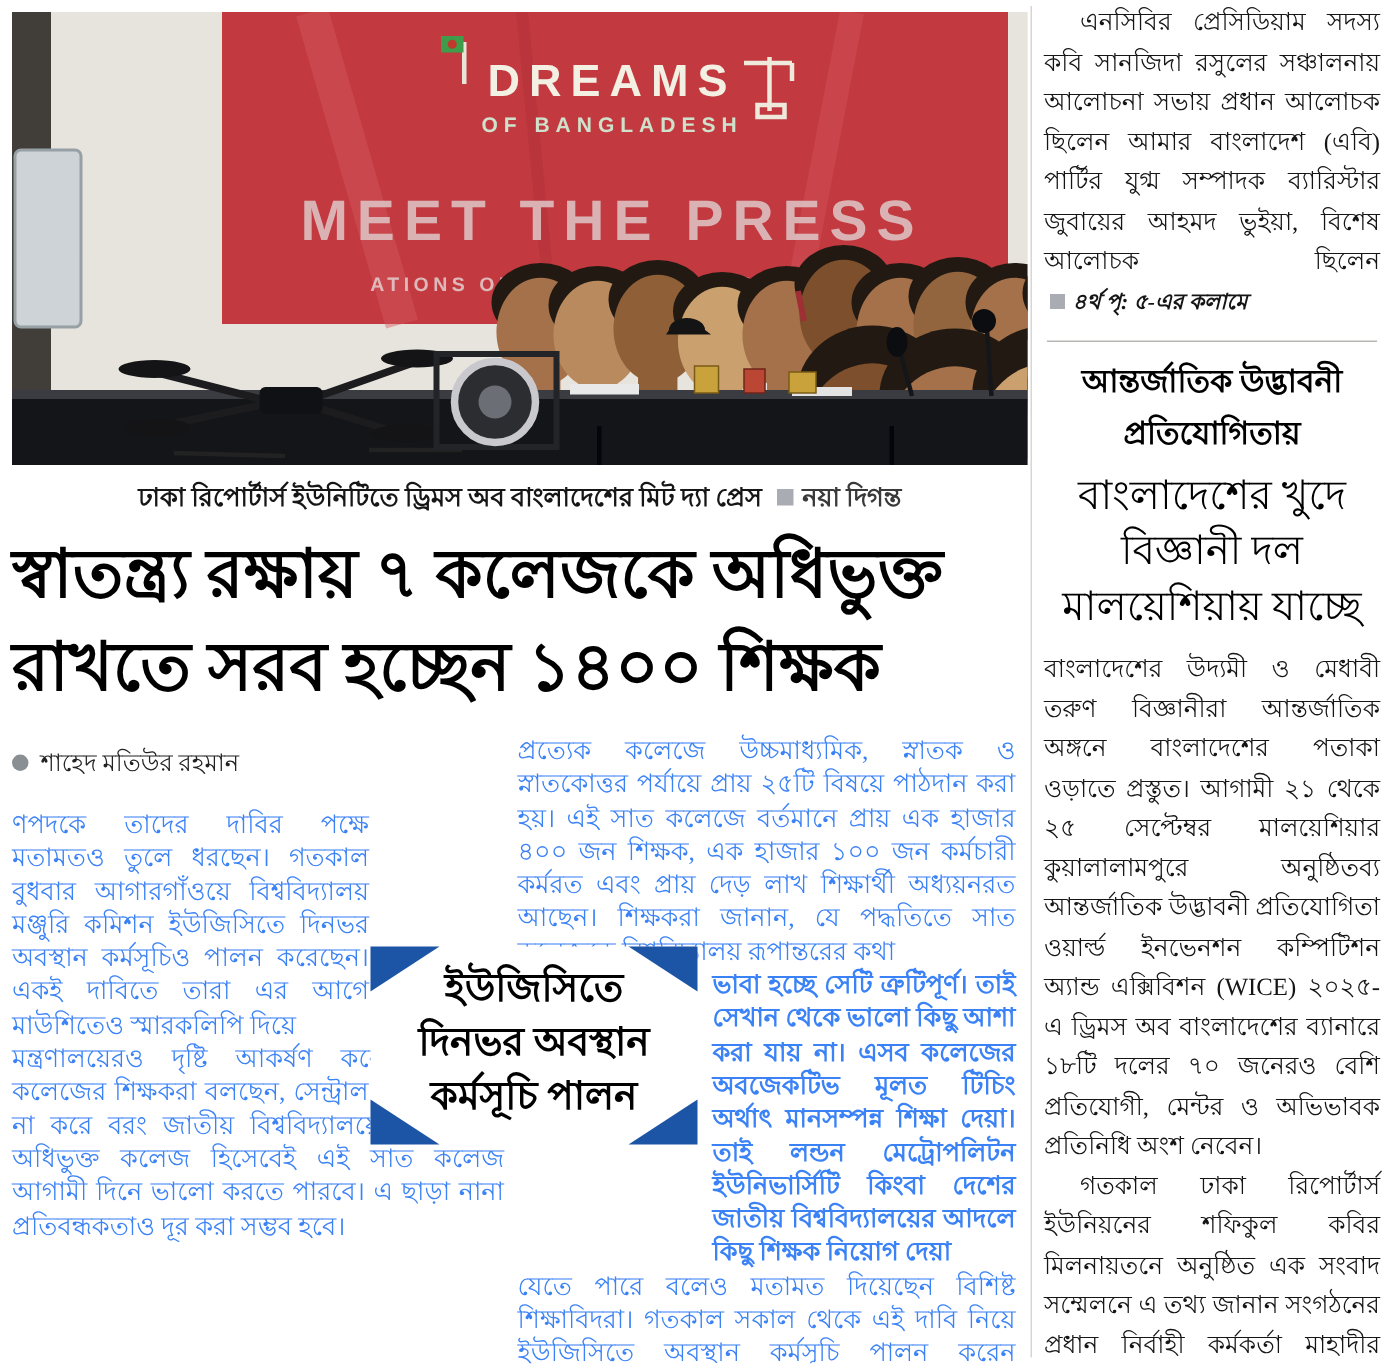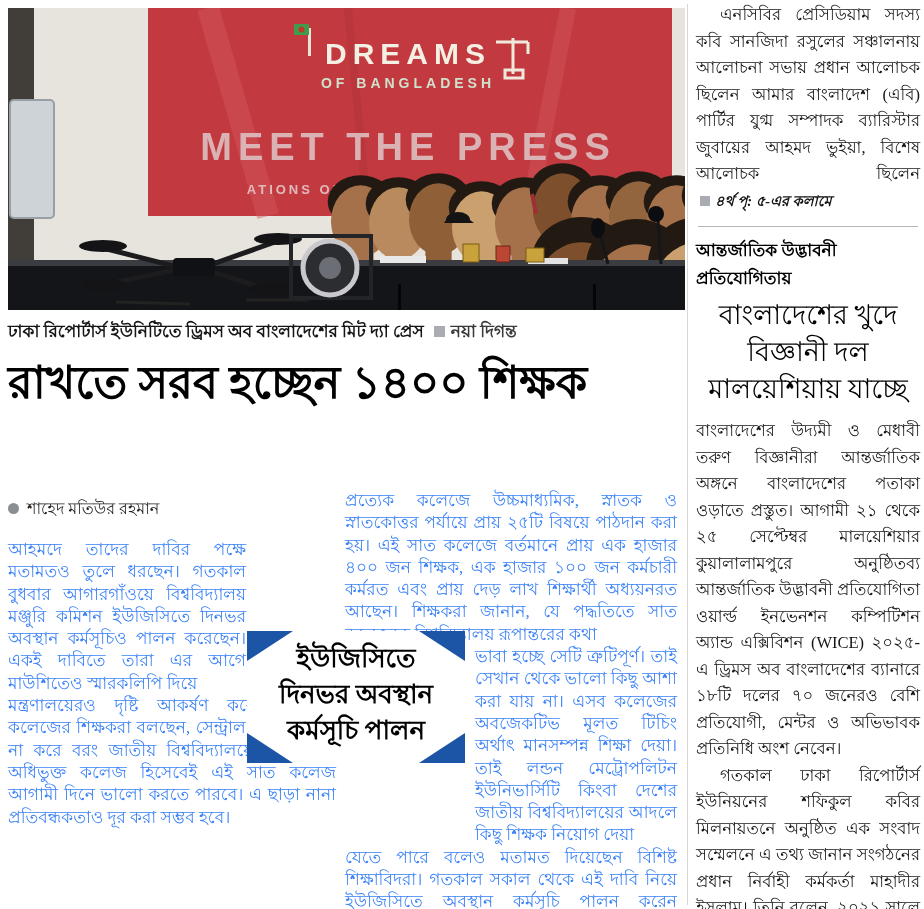--- a/index.html
+++ b/index.html
@@ -5,56 +5,56 @@
   html,body{margin:0;padding:0;background:#ffffff;}
   #page{position:relative;width:924px;height:909px;background:#ffffff;overflow:hidden;
         font-family:"Liberation Serif","DejaVu Serif",serif;color:#111;}
 
   
   #photoBox{position:absolute;left:8px;top:8px;width:677px;height:302px;background:#e7e4de;}
   #photoBox svg{display:block;}
 
   
   #caption{position:absolute;left:8px;top:318px;width:677px;font-size:17px;font-weight:bold;
-           color:#161616;white-space:nowrap;}
+           color:#161616;white-space:nowrap;text-align:center;}
   .sq{display:inline-block;width:11px;height:11px;background:#a9adb3;margin:0 6px 0 10px;vertical-align:baseline;}
   #caption .credit{font-weight:bold;color:#3a3a3a;}
 
   
   #headline{position:absolute;left:8px;top:352px;width:677px;font-weight:bold;color:#000;
             font-size:45px;line-height:62px;letter-spacing:0px;}
   
   #body{position:absolute;left:8px;top:490px;width:669px;height:414px;}
   #col1{position:absolute;left:0;top:0;width:328px;}
   #col2{position:absolute;left:337px;top:0;width:332px;}
   .byline{font-size:16px;font-weight:normal;color:#222;margin:6px 0 16px 0;}
   .bydot{display:inline-block;width:11px;height:11px;border-radius:50%;background:#8a8f94;margin-right:8px;}
   .seg{font-size:17px;line-height:22.3px;text-align:justify;color:#3b82f6;}
   .narrowL{width:238px;}             
-  .narrowR{width:202px;margin-left:130px;} 
+  .narrowR{width:202px;margin-left:130px;font-weight:bold;} 
   .indent{text-indent:24px;}
   .jumpline{font-weight:bold;font-style:italic;font-size:14.5px;white-space:nowrap;}
   .jumpsq{display:inline-block;width:10px;height:10px;background:#a9adb3;margin:0 5px 0 4px;}
 
   
   #pullquote{position:absolute;left:239px;top:141px;width:218px;height:132px;background:#ffffff;
              text-align:center;font-weight:bold;font-size:26px;line-height:36px;color:#000;padding-top:0;}
   #pullquote .pqinner{position:relative;z-index:2;padding-top:10px;}
   .tri{position:absolute;width:0;height:0;z-index:1;}
   .tri.tl{left:0;top:0;border-top:30px solid #1c55a6;border-right:46px solid transparent;}
   .tri.tr{right:0;top:0;border-top:30px solid #1c55a6;border-left:46px solid transparent;}
   .tri.bl{left:0;bottom:0;border-bottom:30px solid #1c55a6;border-right:46px solid transparent;}
   .tri.br{right:0;bottom:0;border-bottom:30px solid #1c55a6;border-left:46px solid transparent;}
 
   
   #vrule{position:absolute;left:687px;top:4px;width:1px;height:901px;background:#d8d6d2;}
   #sidebar{position:absolute;left:696px;top:2px;width:224px;}
   .sbtext{font-size:16.5px;line-height:26.5px;text-align:justify;color:#151515;}
   .sbdivider{height:1px;background:#b9b7b3;margin:12px 2px 10px 2px;}
-  .kicker{font-size:17px;font-weight:bold;color:#000;margin-top:0;}
+  .kicker{font-size:21px;font-weight:bold;text-align:center;color:#000;margin-top:0;}
   .sbheadline{font-size:27px;line-height:37px;font-weight:normal;text-align:center;color:#000;margin:4px 0 10px 0;}
 </style>
 </head>
 <body>
 
 <div id="page">
 
   <figure id="photoBox" style="margin:0">
     <svg width="677" height="302" viewBox="0 0 677 302">
       <defs>
@@ -164,29 +164,30 @@
         <circle cx="322" cy="260" r="11" fill="#6b6e74"></circle>
       </g>
     </svg>
   </figure>
 
   <div id="caption">
     <span>ঢাকা রিপোর্টার্স ইউনিটিতে ড্রিমস অব বাংলাদেশের মিট দ্যা প্রেস</span><span class="sq"></span><span class="credit">নয়া দিগন্ত</span>
   </div>
 
   <h1 id="headline" style="margin:0">
+    <div>স্বাতন্ত্র্য রক্ষায় ৭ কলেজকে অধিভুক্ত</div>
     <div>রাখতে সরব হচ্ছেন ১৪০০ শিক্ষক</div>
   </h1>
 
   <div id="body">
     <div id="col1">
       <div class="byline">
         <span class="bydot"></span><span>শাহেদ মতিউর রহমান</span>
       </div>
-      <div class="seg narrowL">আহমদে তাদের দাবির পক্ষে মতামতও তুলে ধরছেন। গতকাল বুধবার আগারগাঁওয়ে বিশ্ববিদ্যালয় মঞ্জুরি কমিশন ইউজিসিতে দিনভর অবস্থান কর্মসূচিও পালন করেছেন। একই দাবিতে তারা এর আগে মাউশিতেও স্মারকলিপি দিয়ে</div>
+      <div class="seg narrowL">ণপদকে তাদের দাবির পক্ষে মতামতও তুলে ধরছেন। গতকাল বুধবার আগারগাঁওয়ে বিশ্ববিদ্যালয় মঞ্জুরি কমিশন ইউজিসিতে দিনভর অবস্থান কর্মসূচিও পালন করেছেন। একই দাবিতে তারা এর আগে মাউশিতেও স্মারকলিপি দিয়ে</div>
       <div class="seg">মন্ত্রণালয়েরও দৃষ্টি আকর্ষণ করেছেন। সাত কলেজের শিক্ষকরা বলছেন, সেন্ট্রাল ইউনিভার্সিটি না করে বরং জাতীয় বিশ্ববিদ্যালয়ের আলোকে অধিভুক্ত কলেজ হিসেবেই এই সাত কলেজ আগামী দিনে ভালো করতে পারবে। এ ছাড়া নানা প্রতিবন্ধকতাও দূর করা সম্ভব হবে।</div>
 
     </div>
 
     <div id="col2">
       <div class="seg">প্রত্যেক কলেজে উচ্চমাধ্যমিক, স্নাতক ও স্নাতকোত্তর পর্যায়ে প্রায় ২৫টি বিষয়ে পাঠদান করা হয়। এই সাত কলেজে বর্তমানে প্রায় এক হাজার ৪০০ জন শিক্ষক, এক হাজার ১০০ জন কর্মচারী কর্মরত এবং প্রায় দেড় লাখ শিক্ষার্থী অধ্যয়নরত আছেন। শিক্ষকরা জানান, যে পদ্ধতিতে সাত কলেজকে বিশ্ববিদ্যালয় রূপান্তরের কথা</div>
       <div class="seg narrowR">ভাবা হচ্ছে সেটি ত্রুটিপূর্ণ। তাই সেখান থেকে ভালো কিছু আশা করা যায় না। এসব কলেজের অবজেকটিভ মূলত টিচিং অর্থাৎ মানসম্পন্ন শিক্ষা দেয়া। তাই লন্ডন মেট্রোপলিটন ইউনিভার্সিটি কিংবা দেশের জাতীয় বিশ্ববিদ্যালয়ের আদলে কিছু শিক্ষক নিয়োগ দেয়া</div>
       <div class="seg">
         <span>যেতে পারে বলেও মতামত দিয়েছেন বিশিষ্ট শিক্ষাবিদরা। গতকাল সকাল থেকে এই দাবি নিয়ে ইউজিসিতে অবস্থান কর্মসূচি পালন করেন শিক্ষকরা। এ সময় উচ্চশিক্ষা সঙ্কোচন, নারীশিক্ষার প্রতিবন্ধকতা এবং শতবর্ষী ঐতিহ্য ও স্বাতন্ত্র্য ধ্বংসের হুমকি হিসেবে উল্লেখ করেন তারা। গতকাল</span>
       </div>

